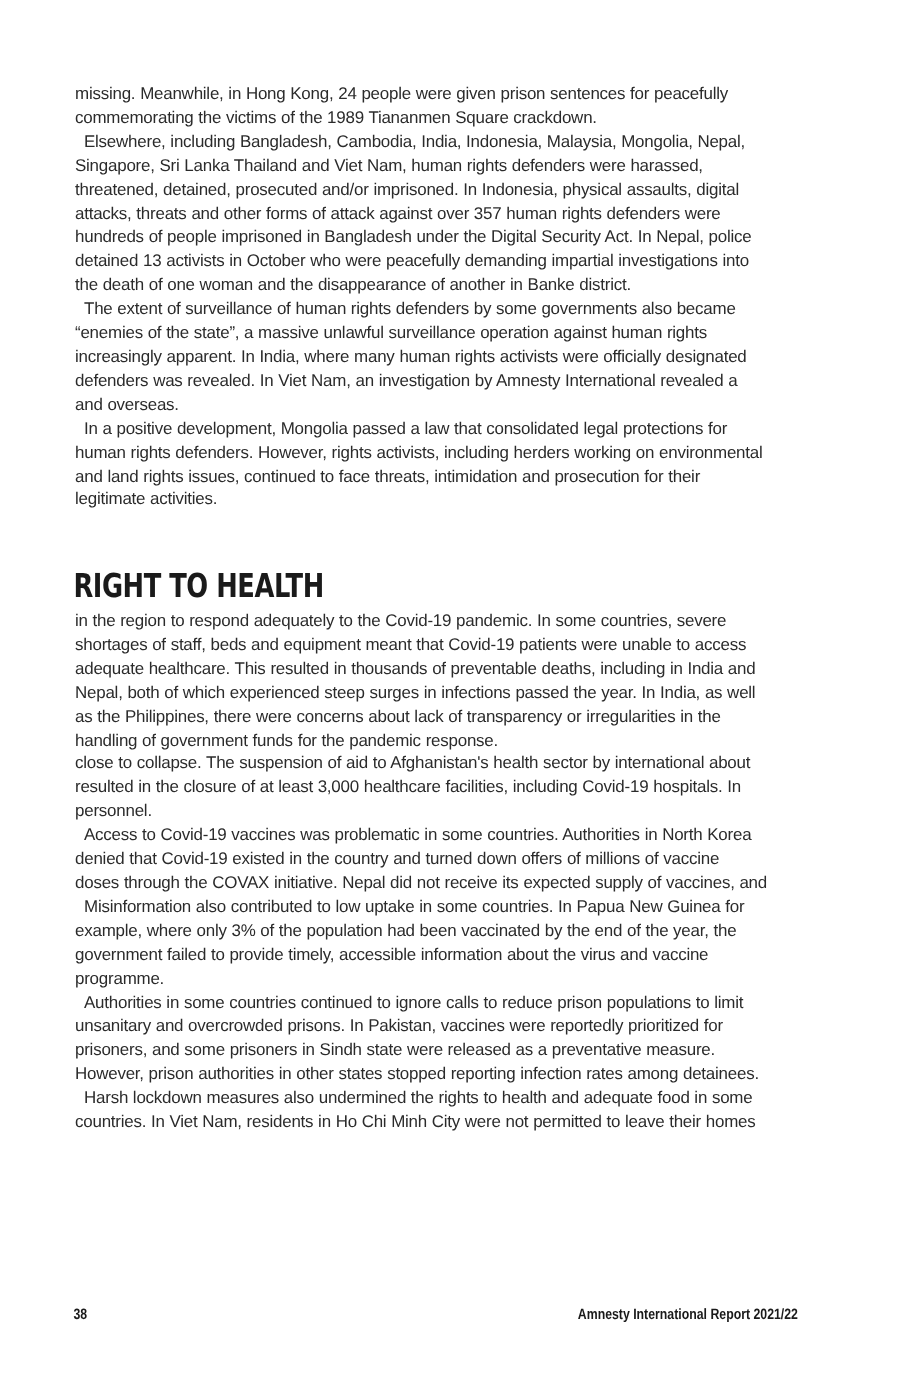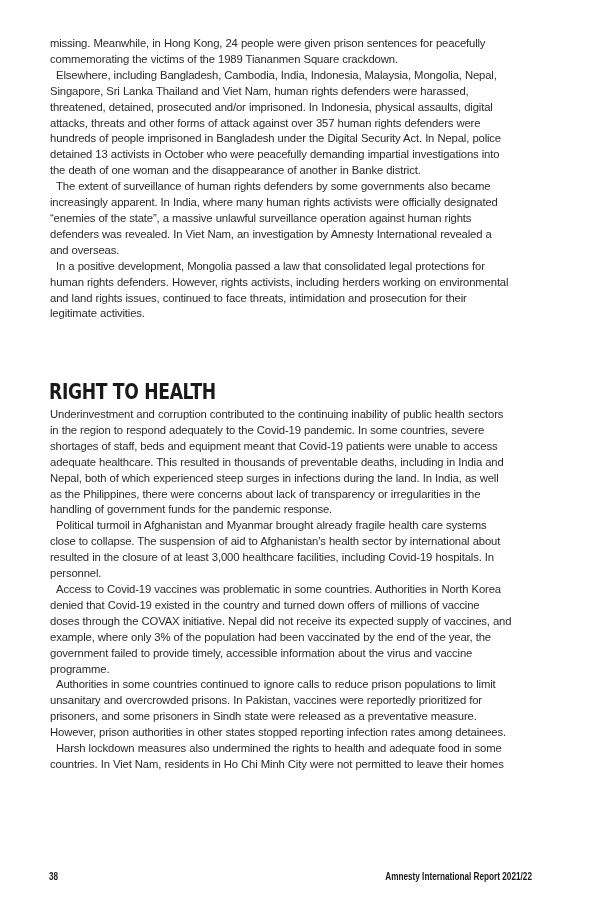--- a/index.html
+++ b/index.html
@@ -11,21 +11,21 @@
       width: 490px;
       font-family: "Liberation Sans", sans-serif;
       font-size: 11.3px;
       line-height: 15.9px;
       color: #2b2b2b;
       letter-spacing: -0.15px;
       word-spacing: 0.2px;
     }
     .line { display: block; white-space: nowrap; }
     .indent { padding-left: 6px; }
-    #section-top { top: 36px; }
+    #section-top { top: 56px; }
     #section-health-text { top: 407px; }
     .heading {
       position: absolute;
       left: 49px;
       top: 378px;
       font-family: "DejaVu Sans", sans-serif;
       font-weight: bold;
       font-size: 22px;
       line-height: 28px;
       color: #1a1a1a;
@@ -61,57 +61,56 @@
         <span class="line indent">Elsewhere, including Bangladesh, Cambodia, India, Indonesia, Malaysia, Mongolia, Nepal,</span>
         <span class="line">Singapore, Sri Lanka Thailand and Viet Nam, human rights defenders were harassed,</span>
         <span class="line">threatened, detained, prosecuted and/or imprisoned. In Indonesia, physical assaults, digital</span>
         <span class="line">attacks, threats and other forms of attack against over 357 human rights defenders were</span>
         <span class="line">hundreds of people imprisoned in Bangladesh under the Digital Security Act. In Nepal, police</span>
         <span class="line">detained 13 activists in October who were peacefully demanding impartial investigations into</span>
         <span class="line">the death of one woman and the disappearance of another in Banke district.</span>
       </div>
       <div>
         <span class="line indent">The extent of surveillance of human rights defenders by some governments also became</span>
+        <span class="line">“enemies of the state”, a massive unlawful surveillance operation against human rights</span>
         <span class="line">increasingly apparent. In India, where many human rights activists were officially designated</span>
-        <span class="line">“enemies of the state”, a massive unlawful surveillance operation against human rights</span>
         <span class="line">defenders was revealed. In Viet Nam, an investigation by Amnesty International revealed a</span>
         <span class="line">and overseas.</span>
       </div>
       <div>
         <span class="line indent">In a positive development, Mongolia passed a law that consolidated legal protections for</span>
         <span class="line">human rights defenders. However, rights activists, including herders working on environmental</span>
         <span class="line">and land rights issues, continued to face threats, intimidation and prosecution for their</span>
         <span class="line">legitimate activities.</span>
       </div>
     </div>
 
   <div class="heading">RIGHT TO HEALTH</div>
 
   <div class="body-text" id="section-health-text">
       <div>
-        <span class="line">Underinvestment and corruption contributed to the continuing inability of public health sectors</span>
         <span class="line">in the region to respond adequately to the Covid-19 pandemic. In some countries, severe</span>
         <span class="line">shortages of staff, beds and equipment meant that Covid-19 patients were unable to access</span>
         <span class="line">adequate healthcare. This resulted in thousands of preventable deaths, including in India and</span>
-        <span class="line">Nepal, both of which experienced steep surges in infections during the land. In India, as well</span>
+        <span class="line">Nepal, both of which experienced steep surges in infections passed the year. In India, as well</span>
         <span class="line">as the Philippines, there were concerns about lack of transparency or irregularities in the</span>
         <span class="line">handling of government funds for the pandemic response.</span>
       </div>
       <div>
-        <span class="line indent">Political turmoil in Afghanistan and Myanmar brought already fragile health care systems</span>
         <span class="line">close to collapse. The suspension of aid to Afghanistan's health sector by international about</span>
         <span class="line">resulted in the closure of at least 3,000 healthcare facilities, including Covid-19 hospitals. In</span>
         <span class="line">personnel.</span>
       </div>
       <div>
         <span class="line indent">Access to Covid-19 vaccines was problematic in some countries. Authorities in North Korea</span>
         <span class="line">denied that Covid-19 existed in the country and turned down offers of millions of vaccine</span>
         <span class="line">doses through the COVAX initiative. Nepal did not receive its expected supply of vaccines, and</span>
       </div>
       <div>
+        <span class="line indent">Misinformation also contributed to low uptake in some countries. In Papua New Guinea for</span>
         <span class="line">example, where only 3% of the population had been vaccinated by the end of the year, the</span>
         <span class="line">government failed to provide timely, accessible information about the virus and vaccine</span>
         <span class="line">programme.</span>
       </div>
       <div>
         <span class="line indent">Authorities in some countries continued to ignore calls to reduce prison populations to limit</span>
         <span class="line">unsanitary and overcrowded prisons. In Pakistan, vaccines were reportedly prioritized for</span>
         <span class="line">prisoners, and some prisoners in Sindh state were released as a preventative measure.</span>
         <span class="line">However, prison authorities in other states stopped reporting infection rates among detainees.</span>
       </div>

